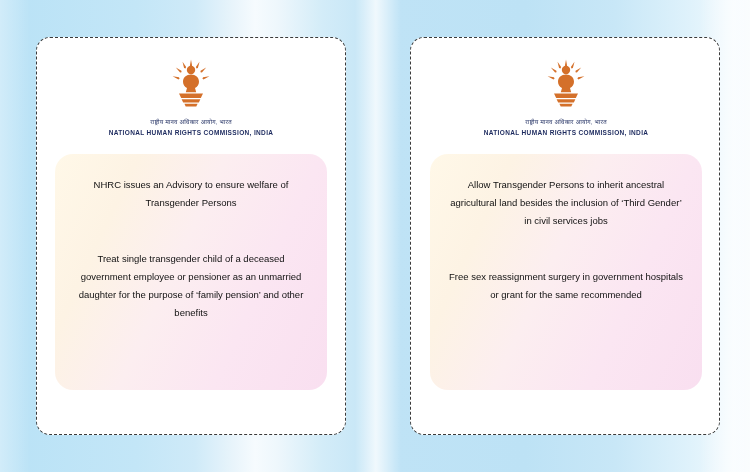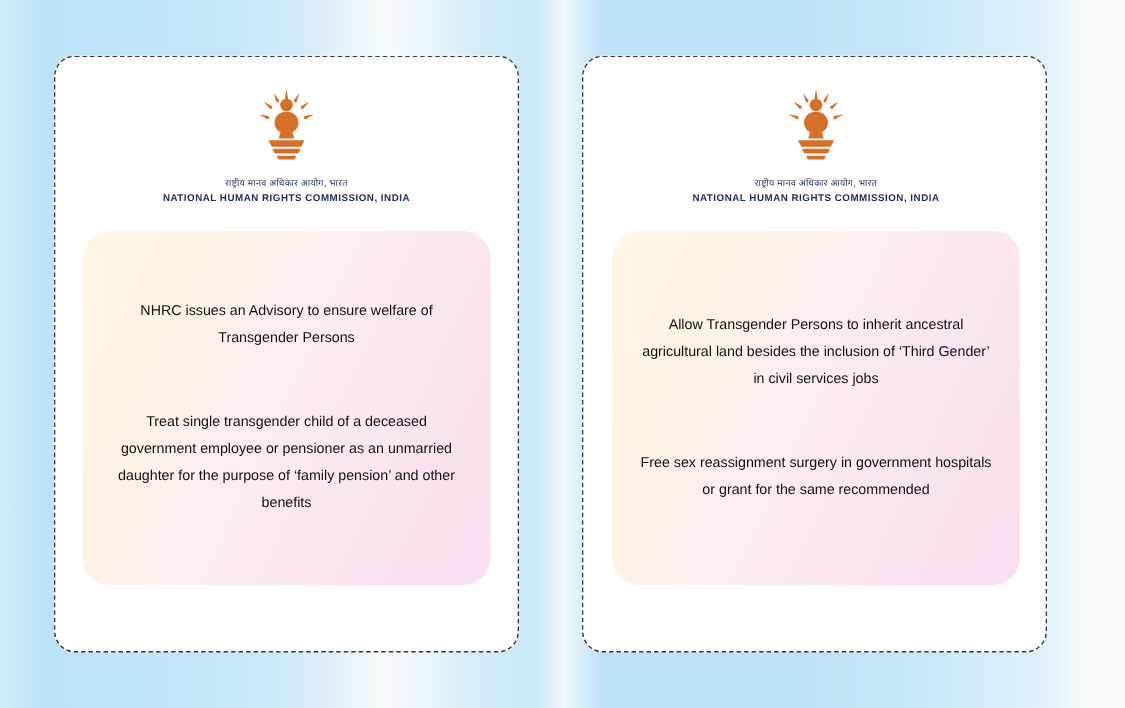--- a/index.html
+++ b/index.html
@@ -55,21 +55,21 @@
     background: #ffffff;
     border: 1px dashed #3a3a3a;
     border-radius: 14px;
     box-sizing: border-box;
     padding: 14px 12px 12px 12px;
     display: flex;
     flex-direction: column;
     align-items: center;
   }
   .card.left  { left: 36px; }
-  .card.right { left: 388px; padding-left: 14px; }
+  .card.right { left: 410px; padding-left: 14px; }
 
   .emblem {
     width: 46px;
     height: 52px;
     margin-top: 6px;
     display: block;
   }
   .org-hindi {
     font-size: 6px;
     color: #1c2a5e;
@@ -91,21 +91,21 @@
     min-height: 236px;
     border-radius: 18px;
     background: linear-gradient(115deg,
         #fff8e8 0%,
         #fdf3e4 22%,
         #fceef0 45%,
         #fbe6f2 70%,
         #f9dff0 100%);
     display: flex;
     flex-direction: column;
-    justify-content: center;
+    justify-content: flex-start;
     align-items: center;
     padding: 22px 18px;
     box-sizing: border-box;
   }
   .panel p {
     margin: 0;
     text-align: center;
     font-size: 9.5px;
     line-height: 1.9;
     color: #111111;

